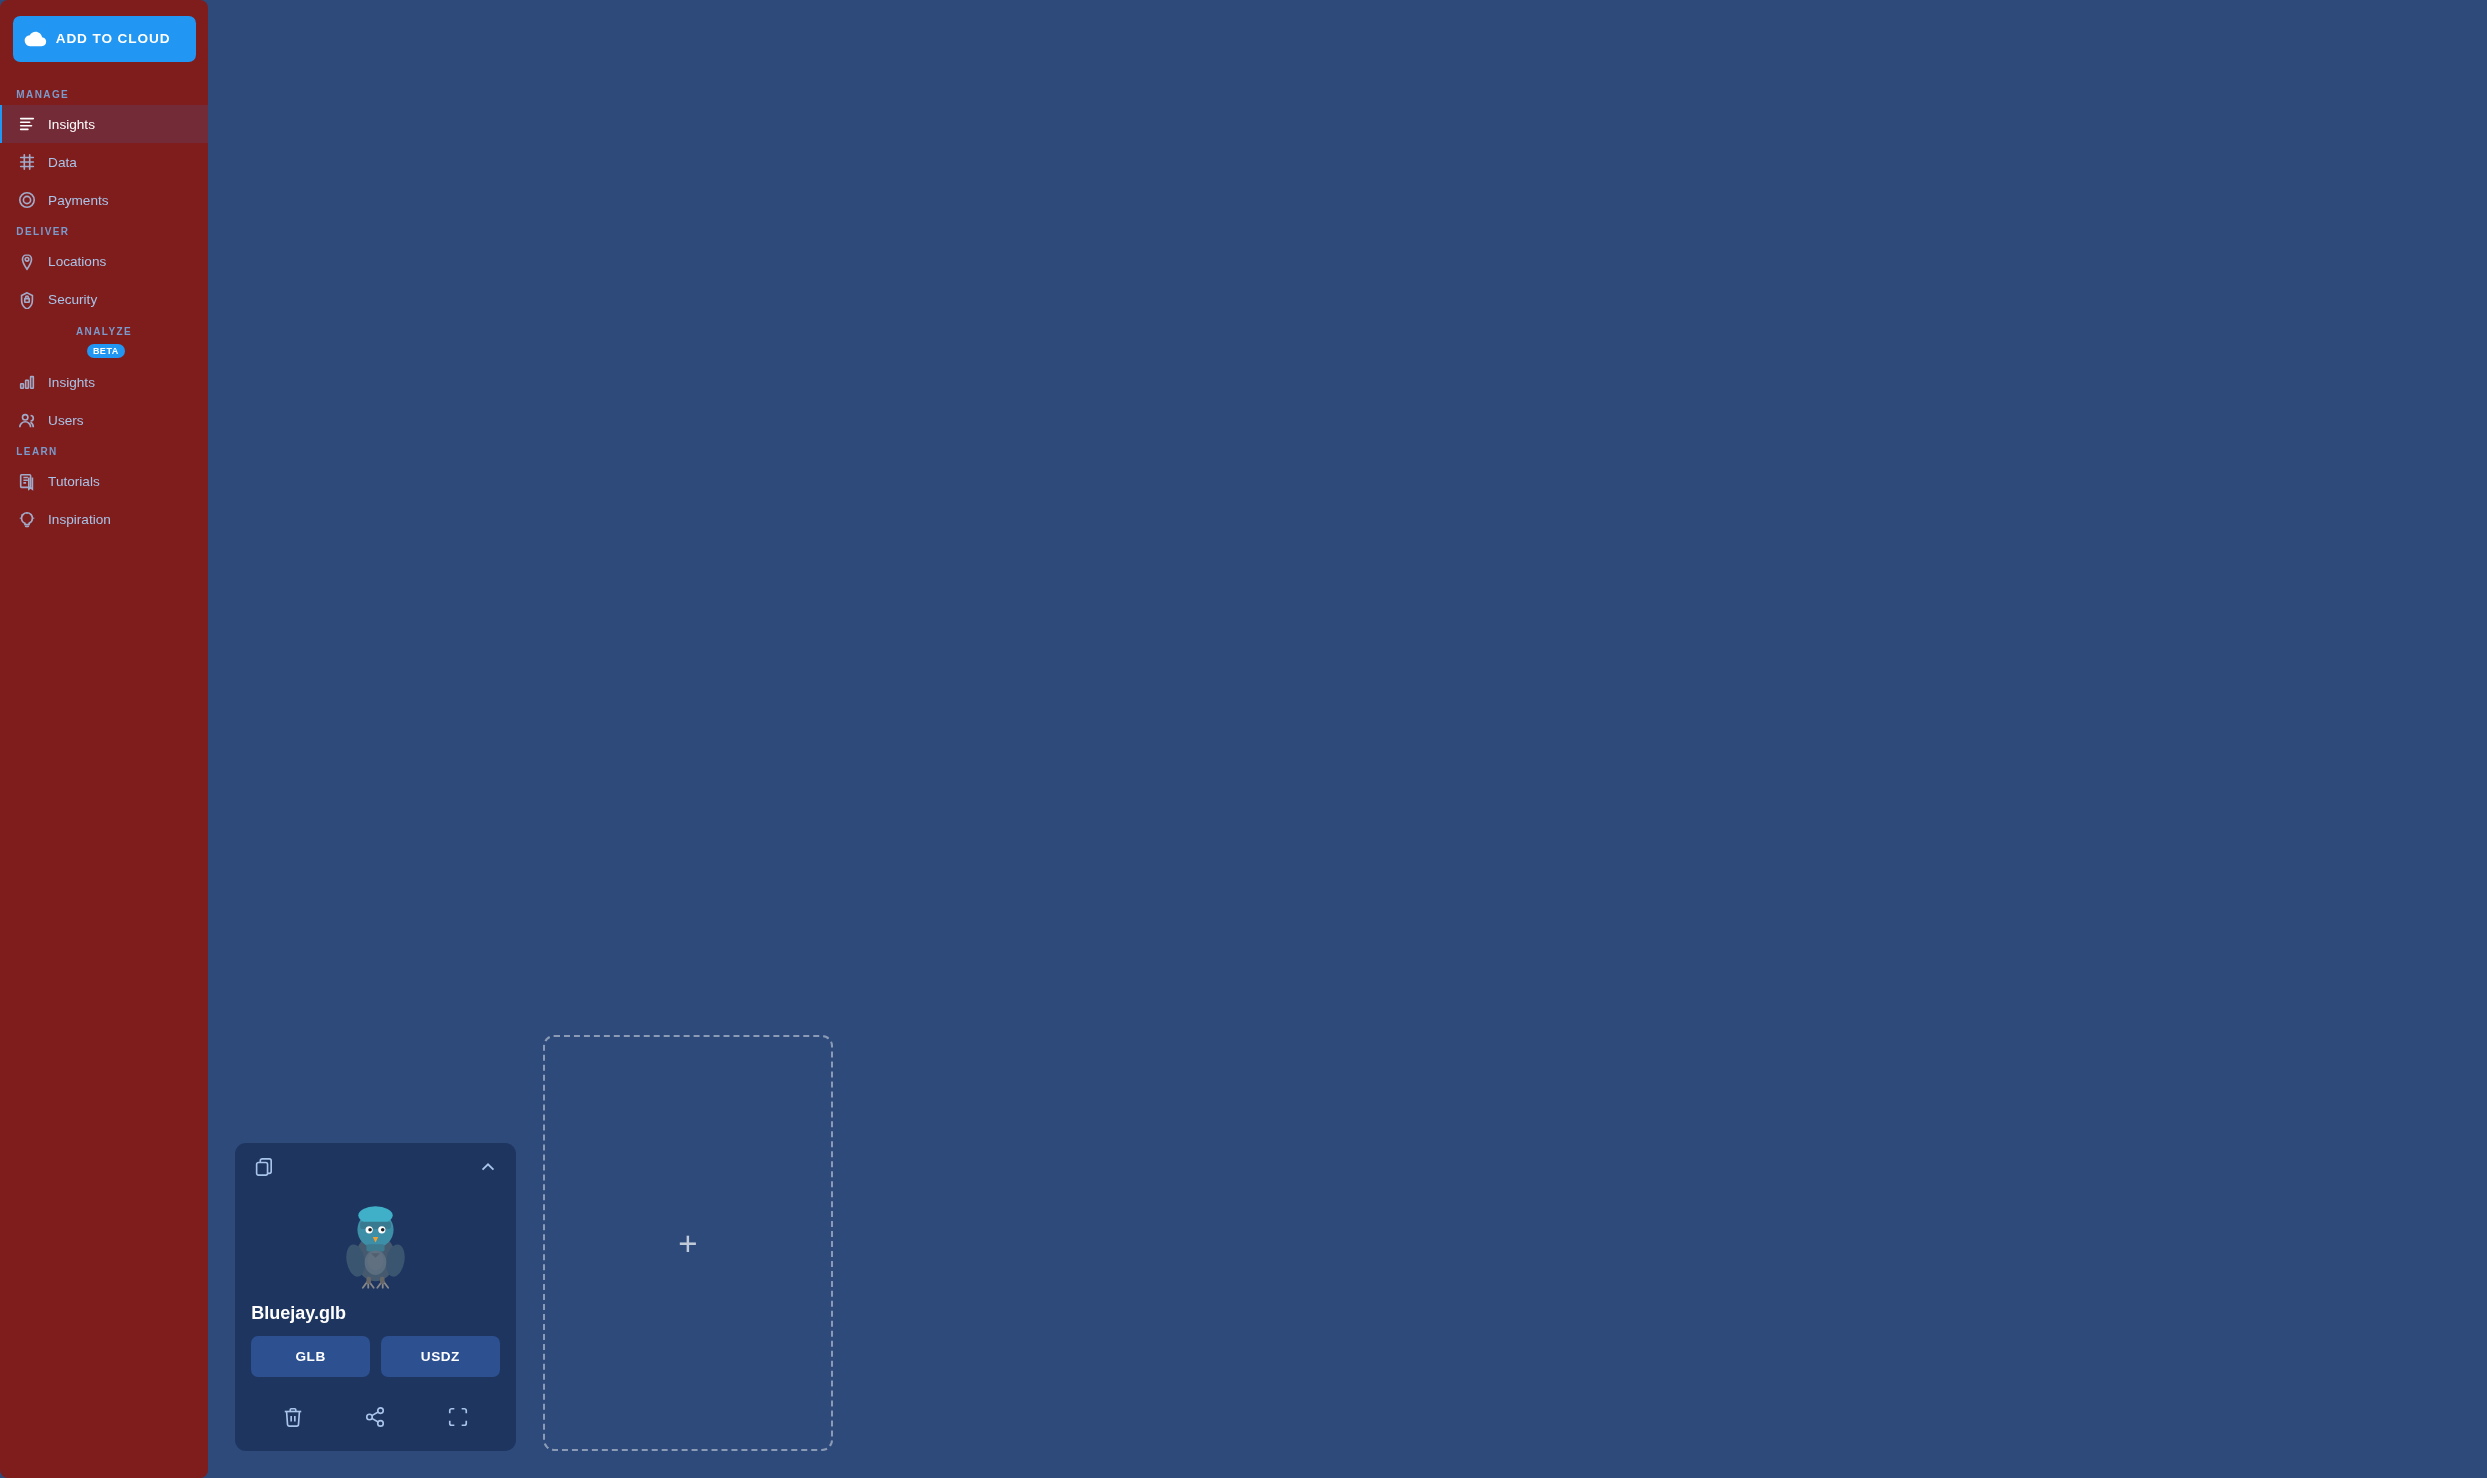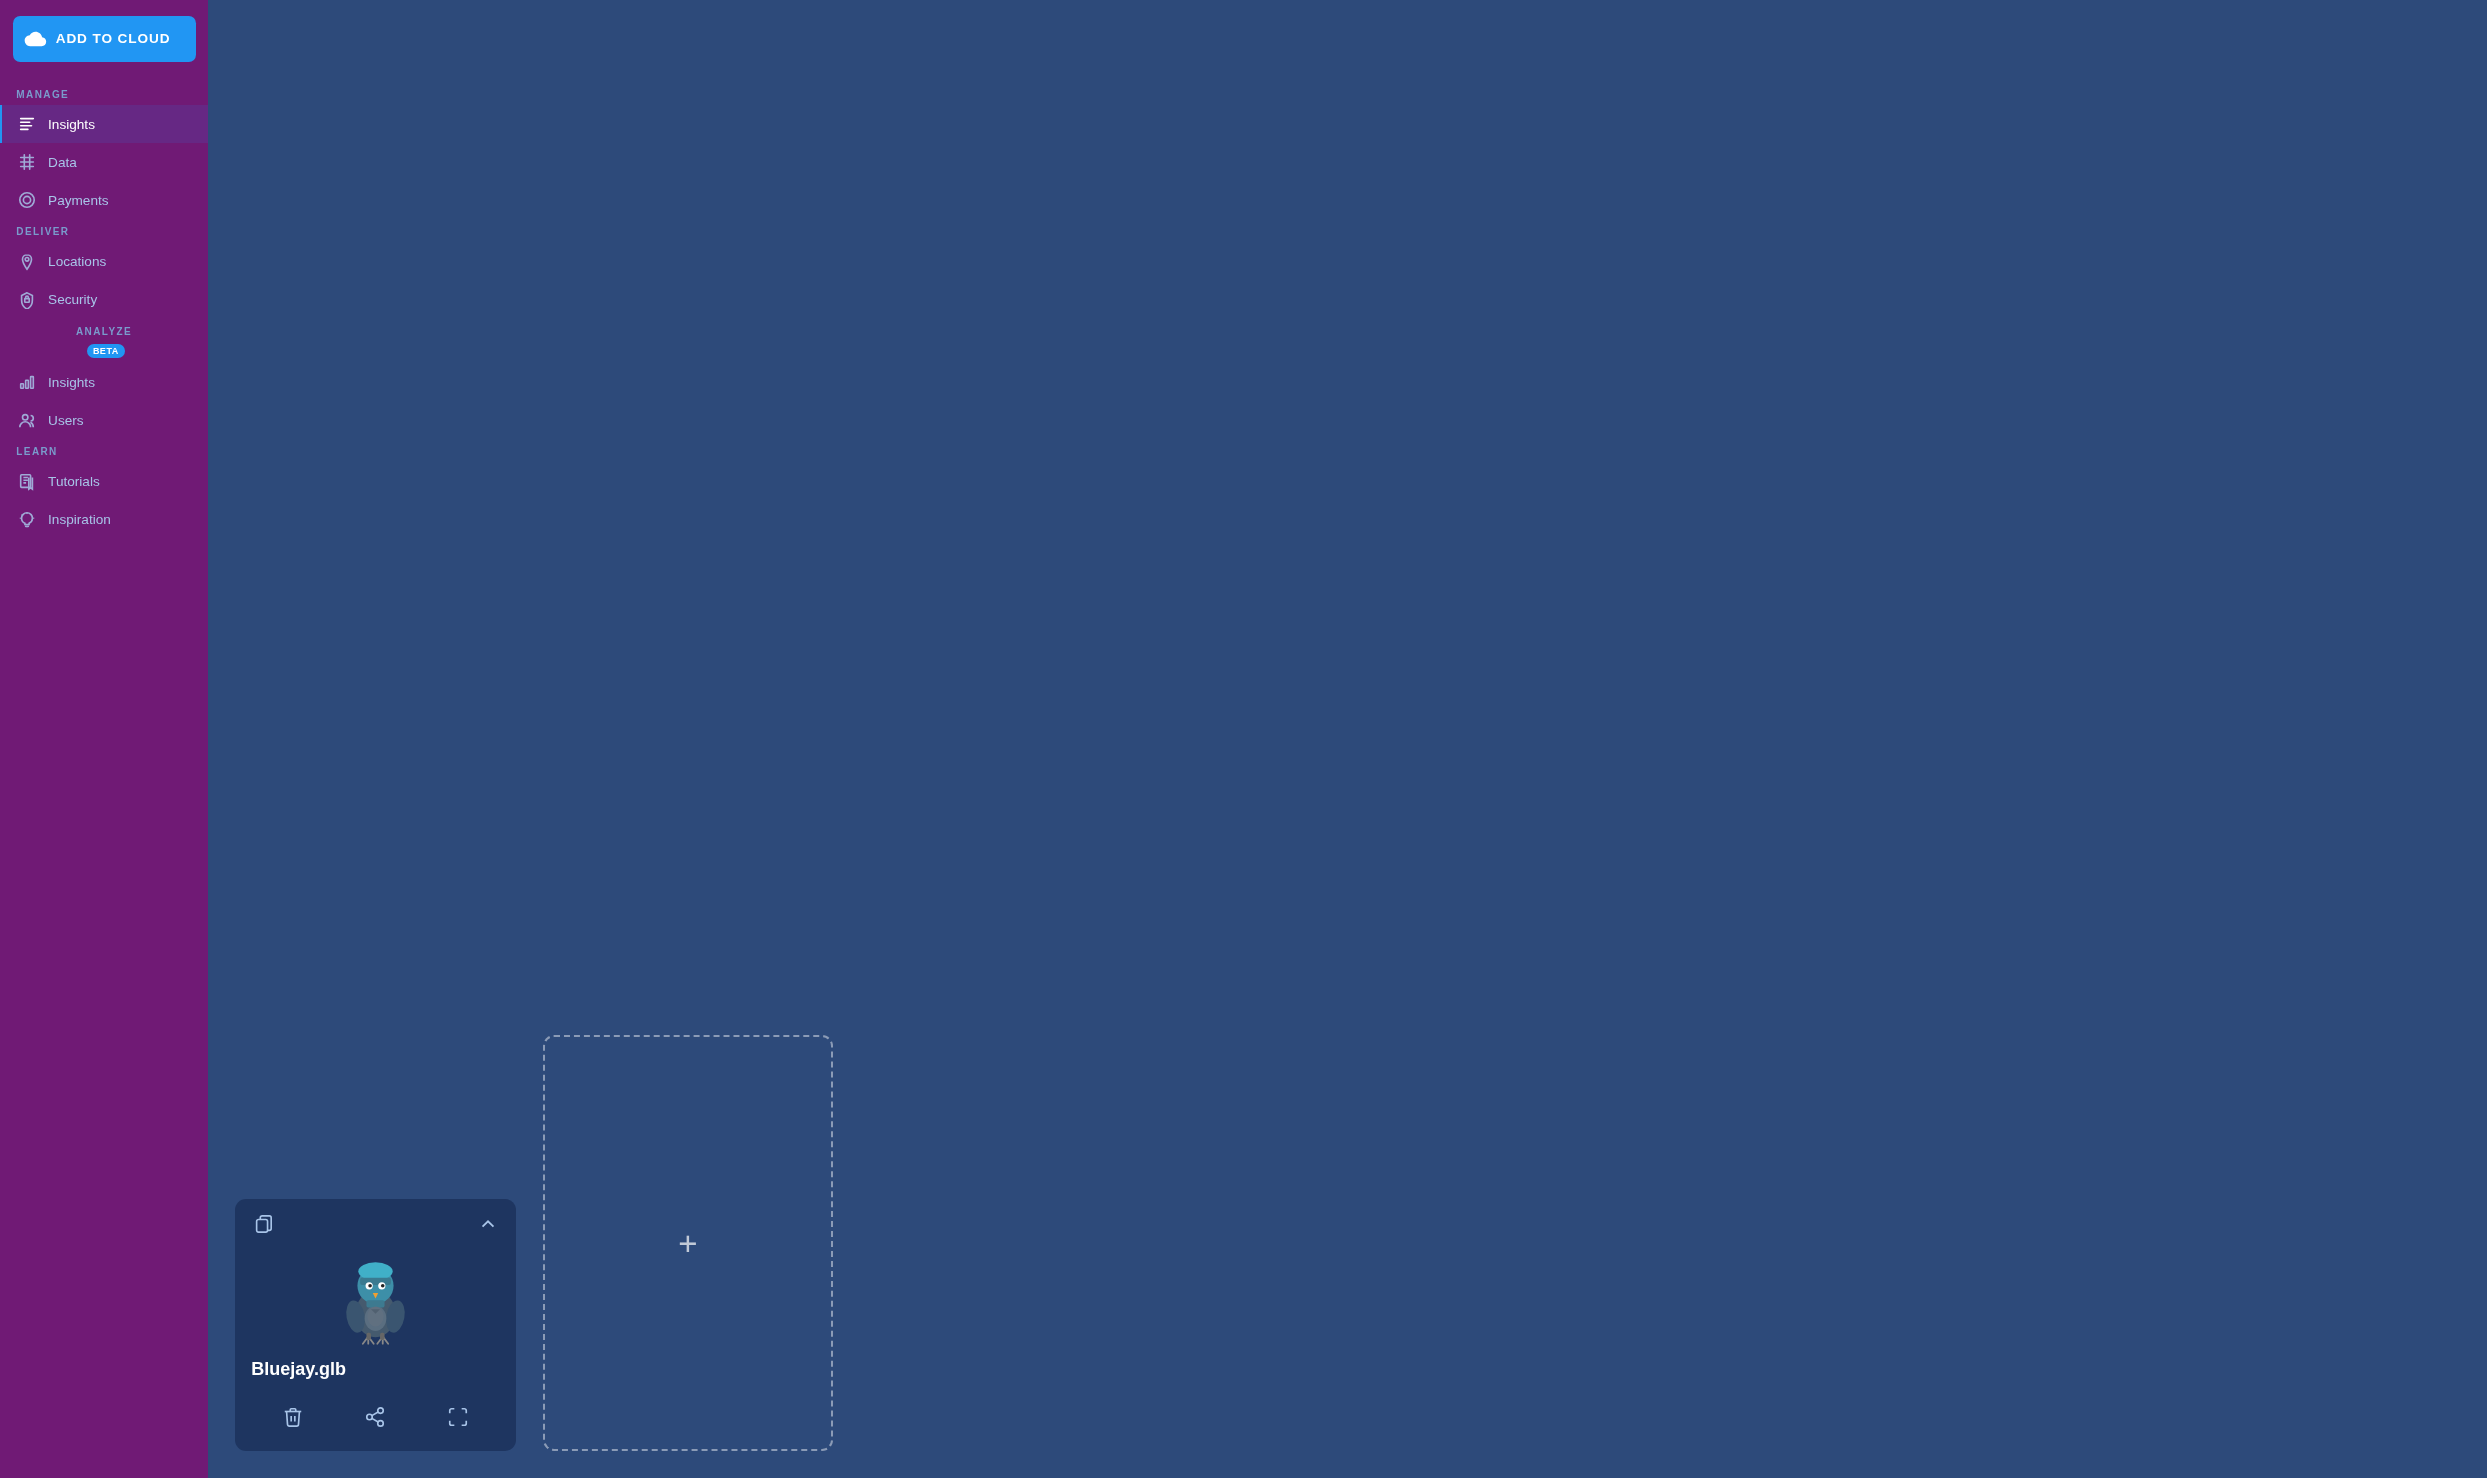--- a/index.html
+++ b/index.html
@@ -8,25 +8,26 @@
       background: #2d4a7a;
       display: flex;
       height: 100vh;
       overflow: hidden;
     }
 
     
     .sidebar {
       width: 208px;
       min-width: 208px;
-      background: #701a75;
+      background: #7f1d1d;
       display: flex;
       flex-direction: column;
       padding: 0;
       height: 100%;
+      border-radius: 8px;
     }
 
     .add-to-cloud-btn {
       margin: 16.3px 12.7px 20px 12.7px;
       background: #2196f3;
       border: none;
       border-radius: 7.2px;
       color: #fff;
       font-size: 13.6px;
       font-weight: 700;
@@ -398,20 +399,24 @@
         <rect x="55" y="96" width="5" height="8" rx="2" fill="#666"></rect>
 
         <ellipse cx="50" cy="78" rx="9" ry="11" fill="#607080"></ellipse>
         <path d="M45 70 L50 75 L55 70" fill="#506070" stroke="none"></path>
       </svg>
     </div>
 
     <div class="asset-title">Bluejay.glb</div>
 
 
+    <div class="format-buttons">
+      <button class="format-btn">GLB</button>
+      <button class="format-btn">USDZ</button>
+    </div>
 
     <div class="card-actions">
       <button class="action-btn">
         <svg width="22" height="22" viewBox="0 0 24 24" fill="none" stroke="currentColor" stroke-width="1.8">
           <polyline points="3,6 5,6 21,6"></polyline>
           <path d="M19 6l-1 14a2 2 0 0 1-2 2H8a2 2 0 0 1-2-2L5 6"></path>
           <path d="M10 11v6M14 11v6"></path>
           <path d="M9 6V4a1 1 0 0 1 1-1h4a1 1 0 0 1 1 1v2"></path>
         </svg>
       </button>

